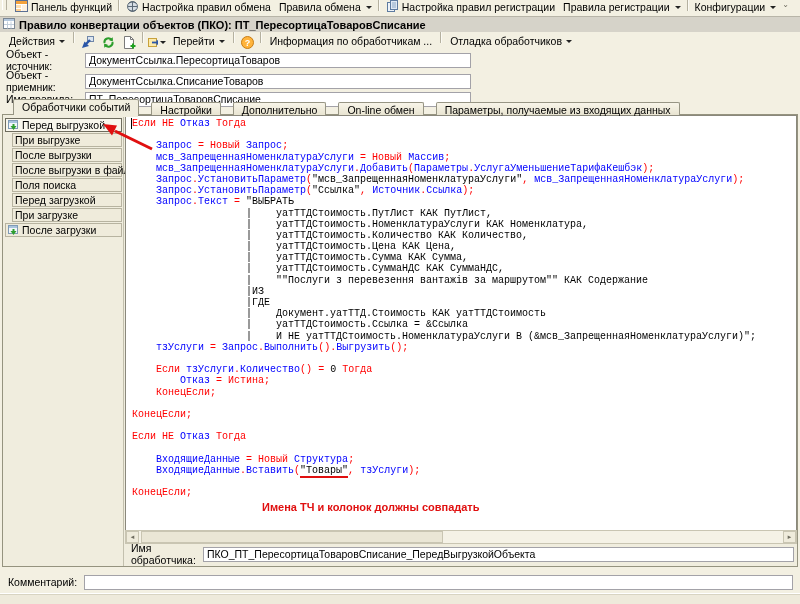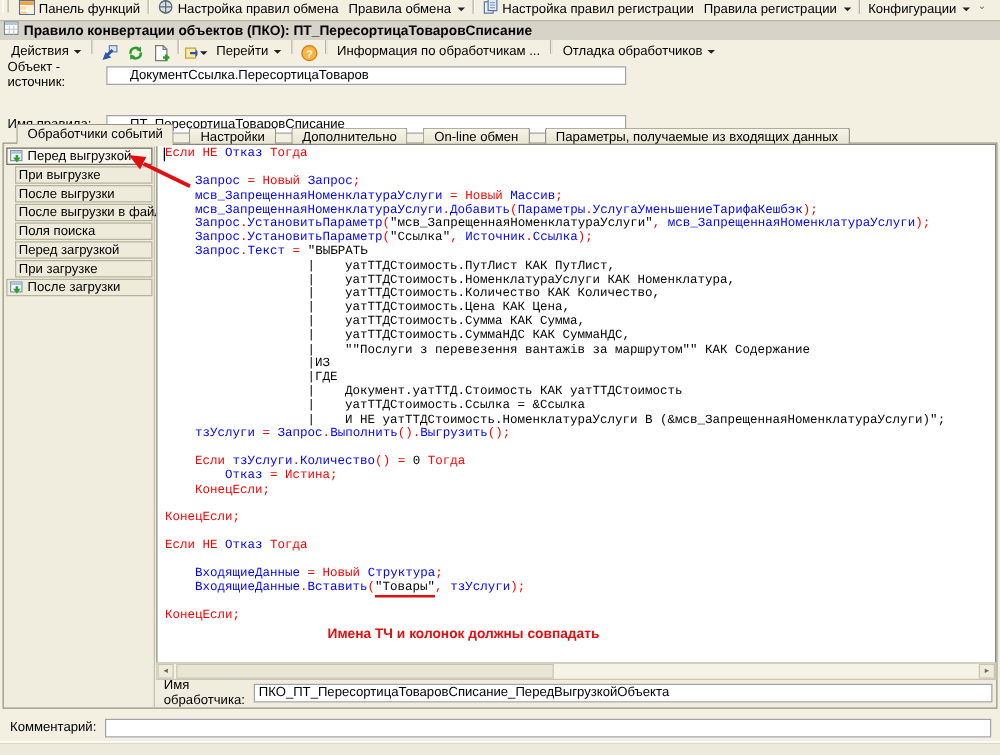--- a/index.html
+++ b/index.html
@@ -19,21 +19,21 @@
              border-top:1px solid #bob7aa;border-top:1px solid #b8b5a8;border-bottom:1px solid #8b897d;
              display:flex;align-items:center;gap:4px;padding-left:3px;font-weight:bold;font-size:11px;}
   
   .action-toolbar{position:absolute;top:32px;left:0;right:0;height:22px;display:flex;align-items:flex-start;
                   padding-left:3px;background:#f3f0e2;}
   .abtn{display:flex;align-items:center;gap:2px;padding:2px 5px;border:1px solid transparent;white-space:nowrap;}
   .ibtn{display:flex;align-items:center;justify-content:center;width:19px;height:19px;border:1px solid transparent;}
   
   .frow{position:absolute;left:6px;display:flex;align-items:center;height:16px;}
   .frow .flabel{width:79px;}
-  .finput{width:378px;height:13px;border:1px solid #a3a2a8;background:#fff;padding:0 18px;
+  .finput{width:378px;height:13px;border:1px solid #a3a2a8;background:#fff;padding:0 3px;
           font-family:"Liberation Sans",sans-serif;font-size:10.5px;color:#000;}
   
   .tabs{position:absolute;left:3px;top:99px;height:16px;display:flex;align-items:flex-end;gap:2px;z-index:3;}
   .tab{height:11px;padding:1px 8px 0;background:linear-gradient(#f8f5e9,#e8e4d1);
        border:1px solid #979584;border-bottom:none;border-radius:2px 2px 0 0;white-space:nowrap;margin-left:10px;}
   .tab.active{height:14px;background:#f0edde;position:relative;}
   .tab.active::after{content:"";position:absolute;left:0;right:0;bottom:-2px;height:3px;background:#f0edde;}
   
   .tab-page{position:absolute;left:2px;top:114px;width:794px;height:451px;background:#f0edde;
             border:1px solid #95937f;}
@@ -197,20 +197,24 @@
     <div class="tsep"></div>
     <div class="abtn">
       <span>Отладка обработчиков</span>
       <span class="caret"></span>
     </div>
   </div>
 
   <div class="frow" style="top:52px;">
     <span class="flabel">Объект - источник:</span>
     <input class="finput" value="ДокументСсылка.ПересортицаТоваров" style="">
+  </div>
+  <div class="frow" style="top:73px;">
+    <span class="flabel">Объект - приемник:</span>
+    <input class="finput" value="ДокументСсылка.СписаниеТоваров" style="">
   </div>
   <div class="frow" style="top:91px;">
     <span class="flabel">Имя правила:</span>
     <input class="finput" value="ПТ_ПересортицаТоваровСписание" style="">
   </div>
 
   <div class="tabs">
       <div class="tab active">Обработчики событий</div>
       <div class="tab">Настройки</div>
       <div class="tab">Дополнительно</div>

